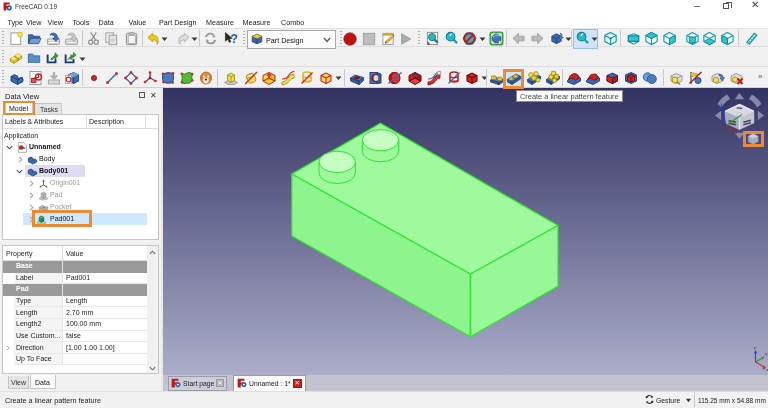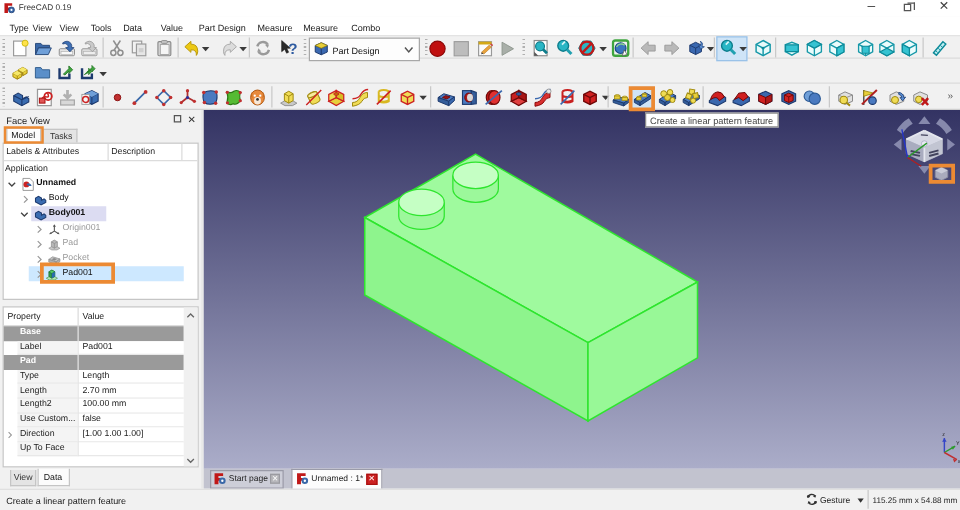--- a/index.html
+++ b/index.html
@@ -451,21 +451,21 @@
     <path d="M9 4 a4 4 0 0 1 4 4 l1.5-0.3 l-2.5 3 l-2-2.8 l1.5 0 a3 3 0 0 0-2.5-2.4z" fill="#5b8fd4" stroke="#24457c" stroke-width="0.7"></path>
   </svg>
 <svg class="ic" style="left:729px;top:70px" width="16" height="16" viewBox="0 0 16 16">
     <path d="M2 6 L7 3.5 L13 6 L13 11 L7 13.5 L2 11z" fill="#e0e0e0" stroke="#8a8a8a" stroke-width="0.8"></path>
     <circle cx="6" cy="9.5" r="2.6" fill="#f0dc55" stroke="#a08a10" stroke-width="0.8"></circle>
     <path d="M8.5 8.5 L13.5 14 M13.5 8.5 L8.5 14" stroke="#c01818" stroke-width="2"></path>
   </svg>
 <div class="tx" style="left:758px;top:72px;font-size:8px;color:#555">»</div>
 <div class="abs" style="left:0;top:88px;width:162px;height:303px;background:#f1f1f1"></div>
 <div class="abs" style="left:161px;top:88px;width:2px;height:303px;background:#e8e8e8"></div>
-<div class="tx" style="left:5px;top:91.5px;font-size:7.5px;color:#222">Face View</div>
+<div class="tx" style="left:5px;top:91.5px;font-size:7.5px;color:#222">Data View</div>
 <div class="abs" style="left:139px;top:92px;width:6px;height:6px;border:1px solid #555"></div>
 <div class="tx" style="left:150px;top:90.5px;font-size:8px;color:#333">✕</div>
 <div class="abs" style="left:5px;top:102px;width:28px;height:13px;background:#fcfcfc;border:1px solid #c5c5c5;border-bottom:none"></div>
 <div class="tx" style="left:9px;top:105px;font-size:7px;color:#111">Model</div>
 <div class="abs" style="left:34px;top:103px;width:28px;height:12px;background:#e4e4e4;border:1px solid #c5c5c5;border-bottom:none"></div>
 <div class="tx" style="left:40px;top:105.5px;font-size:7px;color:#333">Tasks</div>
 <div class="abs" style="left:2px;top:114px;width:157px;height:126px;background:#fff;border:1px solid #c5c5c5"></div>
 <div class="tx" style="left:5px;top:117.5px;font-size:7px;color:#222">Labels &amp; Attributes</div>
 <div class="tx" style="left:89px;top:117.5px;font-size:7px;color:#222">Description</div>
 <div class="abs" style="left:86px;top:115px;width:1px;height:13px;background:#dcdcdc"></div>

